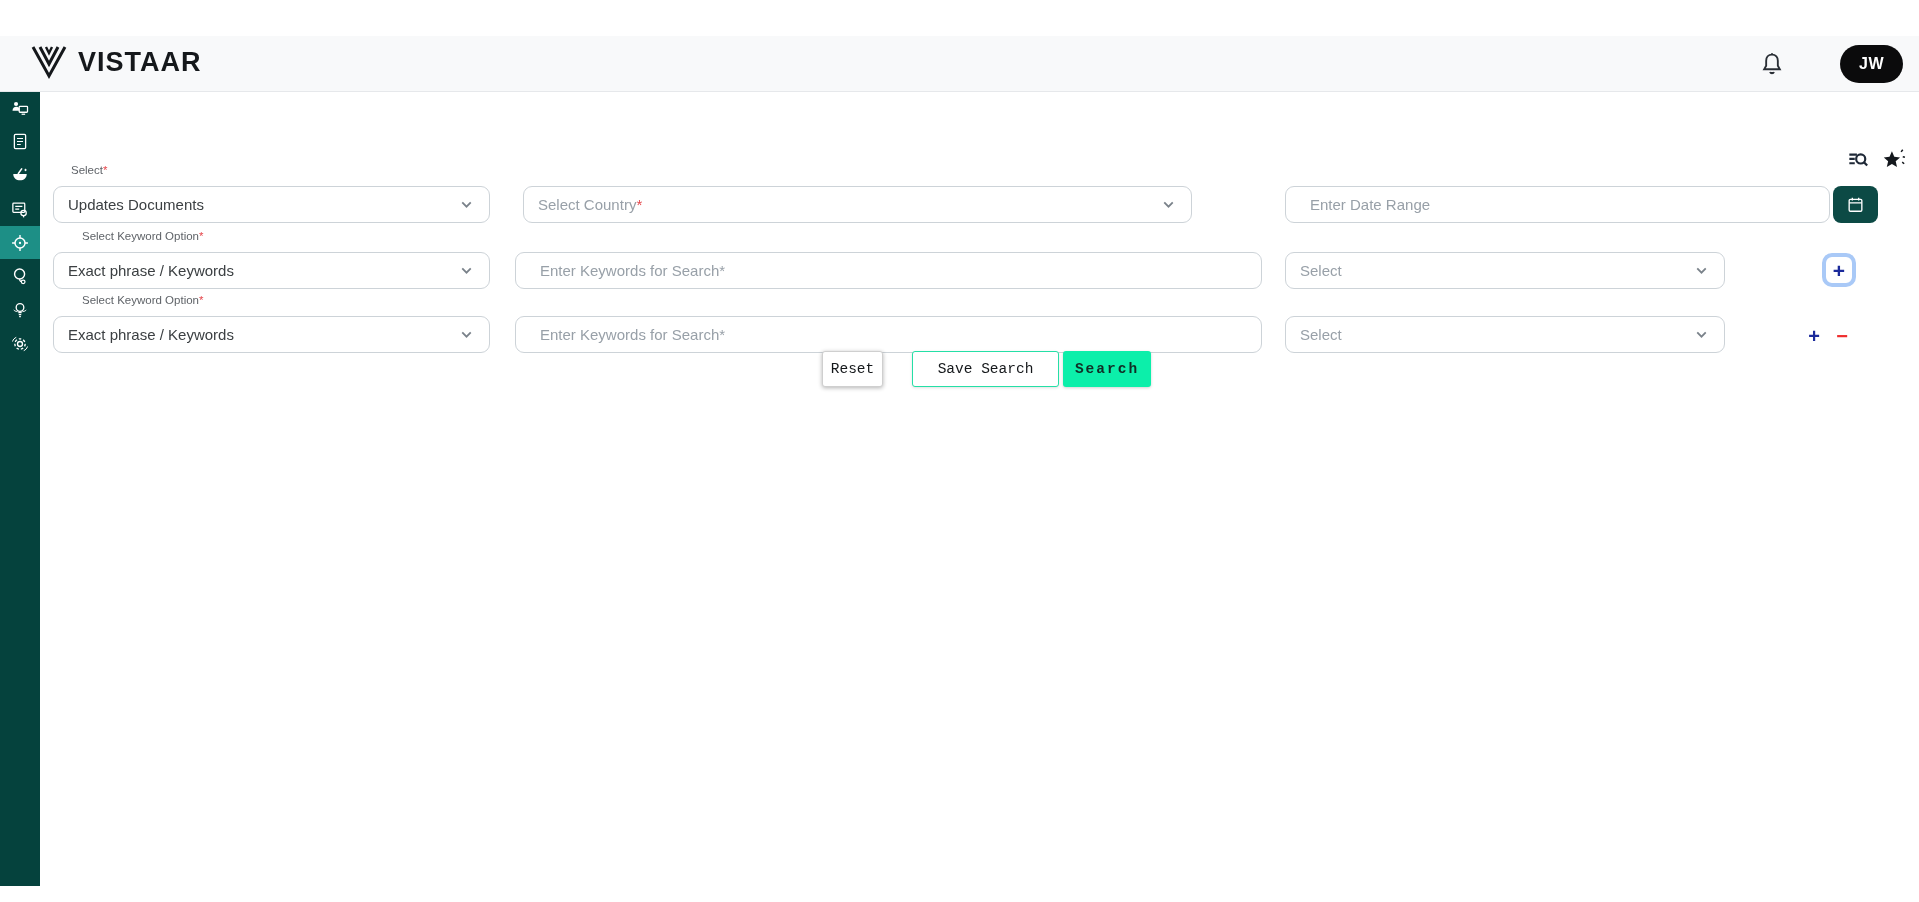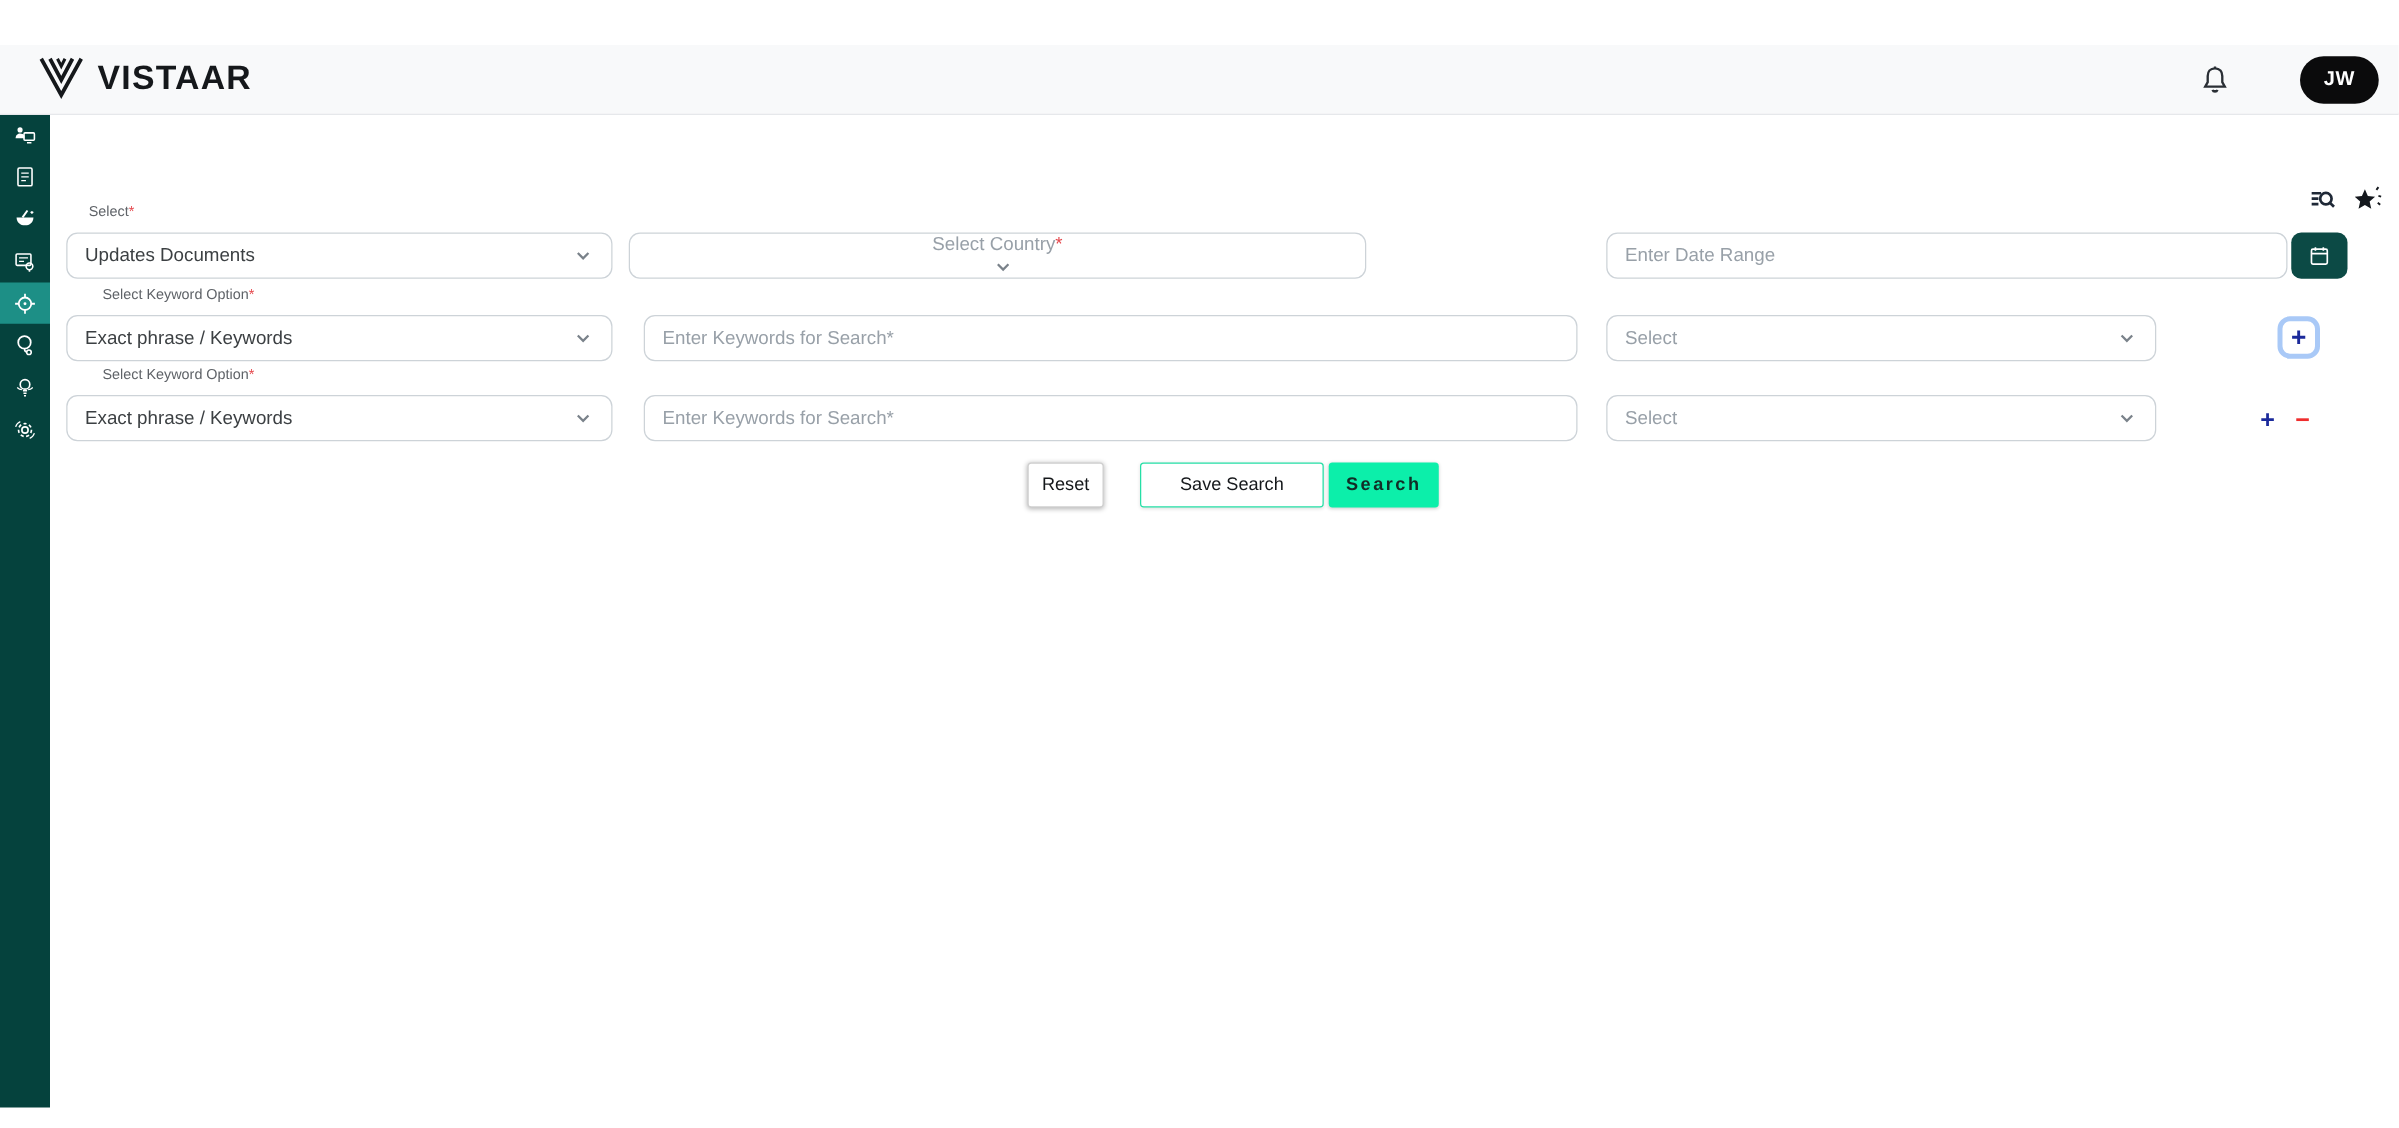--- a/index.html
+++ b/index.html
@@ -46,37 +46,37 @@
   .fld-label { position:absolute; font-size:11.5px; color:#5f6368; }
   .req { color:#e5484d; }
 
   .ctrl { position:absolute; height:37px; border:1px solid #cdd3d8; border-radius:9px; background:#fff;
           display:flex; align-items:center; padding:0 14px; font-size:15px; color:#3c4043; cursor:pointer; }
   .ctrl .value { flex:1; white-space:nowrap; overflow:hidden; }
   .ctrl .ph { color:#98a0a8; }
   .ctrl .chev { flex:none; margin-left:8px; }
 
   .txt { position:absolute; height:37px; border:1px solid #cdd3d8; border-radius:9px; background:#fff;
-         padding:0 14px; font-size:15px; color:#3c4043; font-family:"Liberation Sans", sans-serif; outline:none; }
+         padding:0 24px; font-size:15px; color:#3c4043; font-family:"Liberation Sans", sans-serif; outline:none; }
   .txt::placeholder { color:#98a0a8; opacity:1; }
 
   .cal-btn { position:absolute; left:1833px; top:186px; width:45px; height:37px; border:none; border-radius:8px;
              background:#0c4a45; display:flex; align-items:center; justify-content:center; cursor:pointer; }
 
   .plus-focused { position:absolute; left:1822px; top:253px; width:34px; height:34px; border:4px solid #a9c9f7;
                   border-radius:10px; background:#fff; color:#1b2a9b; font-size:21px; font-weight:700;
                   display:flex; align-items:center; justify-content:center; line-height:1; cursor:pointer; }
   .plus-plain { position:absolute; left:1802px; top:324px; width:24px; height:24px; background:none; border:none;
                 color:#1b2a9b; font-size:20px; font-weight:700; line-height:1; cursor:pointer; }
   .minus-plain { position:absolute; left:1830px; top:324px; width:24px; height:24px; background:none; border:none;
                  color:#ef2d2d; font-size:20px; font-weight:700; line-height:1; cursor:pointer; }
 
   
-  .btn { position:absolute; top:370px; height:36px; font-size:14.5px; border-radius:3px; cursor:pointer;
-         font-family:Liberation Sans, sans-serif; }
+  .btn { position:absolute; top:351px; height:36px; font-size:14.5px; border-radius:3px; cursor:pointer;
+         font-family:Liberation Mono, monospace; }
   .btn-reset { left:822px; width:61px; background:#fff; color:#15181b; border:1px solid #cfcfcf;
                box-shadow:0 1px 4px rgba(0,0,0,0.30); }
   .btn-save { left:912px; width:147px; background:#fff; color:#15181b; border:1px solid #25dfa6;
               box-shadow:0 1px 3px rgba(0,0,0,0.12); }
   .btn-search { left:1063px; width:88px; background:#0cefaa; color:#112d26; border:none; font-weight:700;
                 letter-spacing:2px; box-shadow:0 1px 3px rgba(0,0,0,0.18); }
 </style>
 </head>
 <body>
 
@@ -198,21 +198,21 @@
     <span>Select</span><span class="req">*</span>
   </div>
 
   <div class="ctrl" style="left:53px; top:186px; width:437px;">
     <span class="value">Updates Documents</span>
     <svg class="chev" width="17" height="17" viewBox="0 0 16 16">
       <path d="M4 6 L8 10 L12 6" fill="none" stroke="#7a828a" stroke-width="1.7"></path>
     </svg>
   </div>
 
-  <div class="ctrl" style="left:503px; top:186px; width:590px;flex-direction:column;">
+  <div class="ctrl" style="left:523px; top:186px; width:669px;">
     <span class="value"><span class="ph">Select Country</span><span class="req">*</span></span>
     <svg class="chev" width="17" height="17" viewBox="0 0 16 16">
       <path d="M4 6 L8 10 L12 6" fill="none" stroke="#7a828a" stroke-width="1.7"></path>
     </svg>
   </div>
 
   <input class="txt" style="left: 1285px; top: 186px; width: 545px;" placeholder="Enter Date Range">
   <button class="cal-btn">
     <svg width="19" height="19" viewBox="0 0 24 24">
       <rect x="4" y="5.5" width="16" height="15" rx="1.5" fill="none" stroke="#fff" stroke-width="1.7"></rect>

